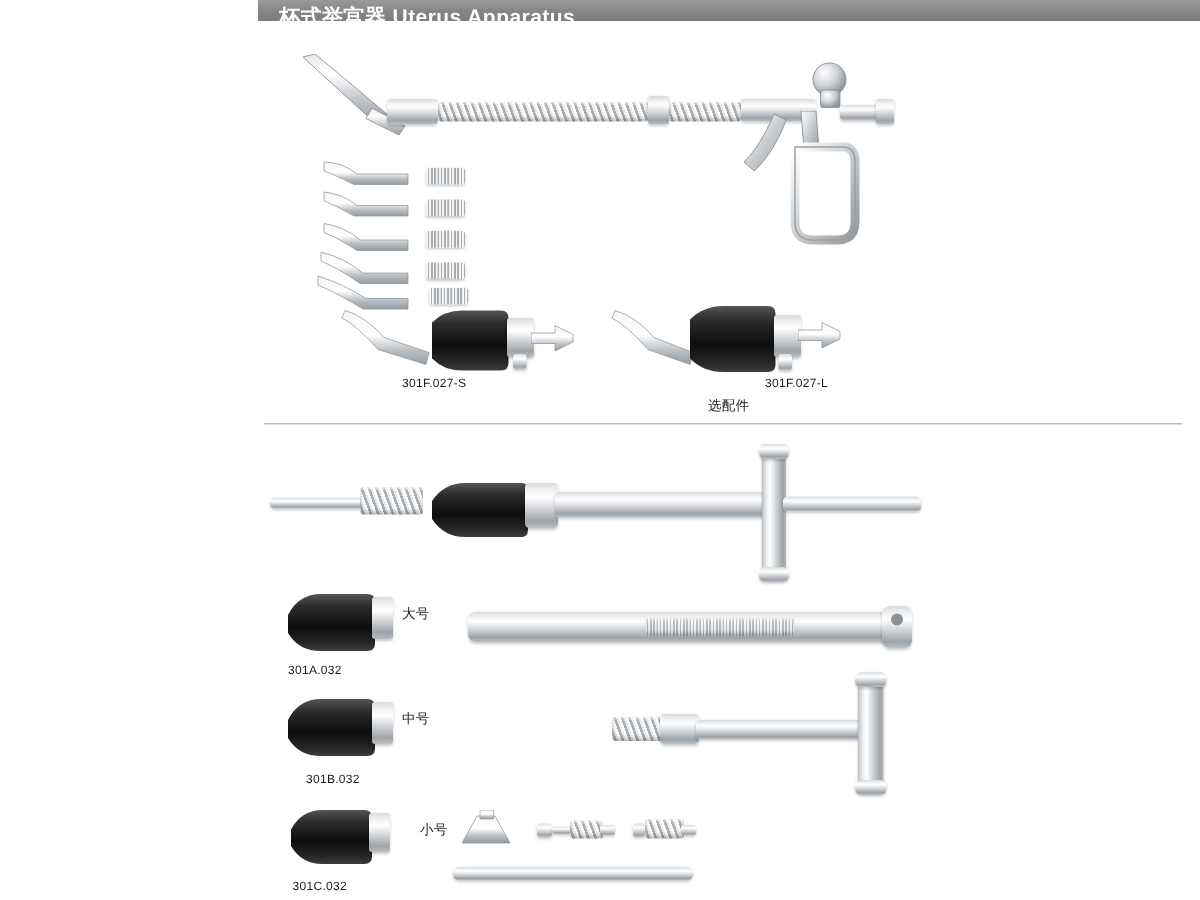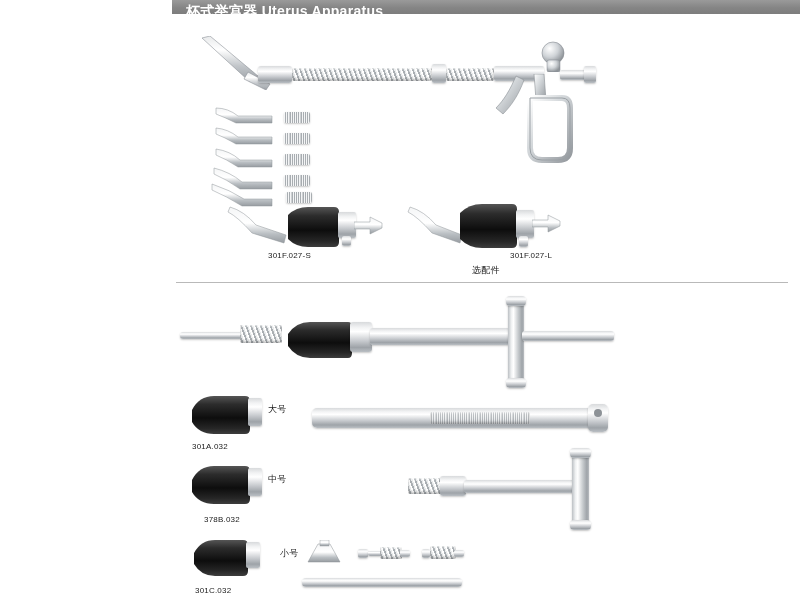--- a/index.html
+++ b/index.html
@@ -291,21 +291,21 @@
     <div class="caption cn" style="left:268px; top:403px;">大号</div>
     <div class="caption" style="left:192px; top:442px;">301A.032</div>
   </div>
 
   <div>
     <svg class="rod" style="left:190px; top:462px;" width="62" height="46">
       <path d="M2 18 Q9 4 24 4 L55 4 Q60 4 60 9 L60 37 Q60 42 55 42 L24 42 Q9 42 2 30 Z" fill="url(#bc)"></path>
     </svg>
     <div class="metal rod shadow-sm" style="left:248px; top:468px; width:14px; height:28px; border-radius:2px;"></div>
     <div class="caption cn" style="left:268px; top:473px;">中号</div>
-    <div class="caption" style="left:204px; top:515px;">378B.032</div>
+    <div class="caption" style="left:204px; top:515px;">301B.032</div>
   </div>
 
   <div>
     <svg class="rod" style="left:192px; top:536px;" width="58" height="44">
       <path d="M2 17 Q9 4 23 4 L51 4 Q56 4 56 9 L56 35 Q56 40 51 40 L23 40 Q9 40 2 28 Z" fill="url(#bc)"></path>
     </svg>
     <div class="metal rod shadow-sm" style="left:246px; top:542px; width:14px; height:26px; border-radius:2px;"></div>
     <div class="caption cn" style="left:280px; top:547px;">小号</div>
     <div class="caption" style="left:195px; top:586px;">301C.032</div>
   </div>

